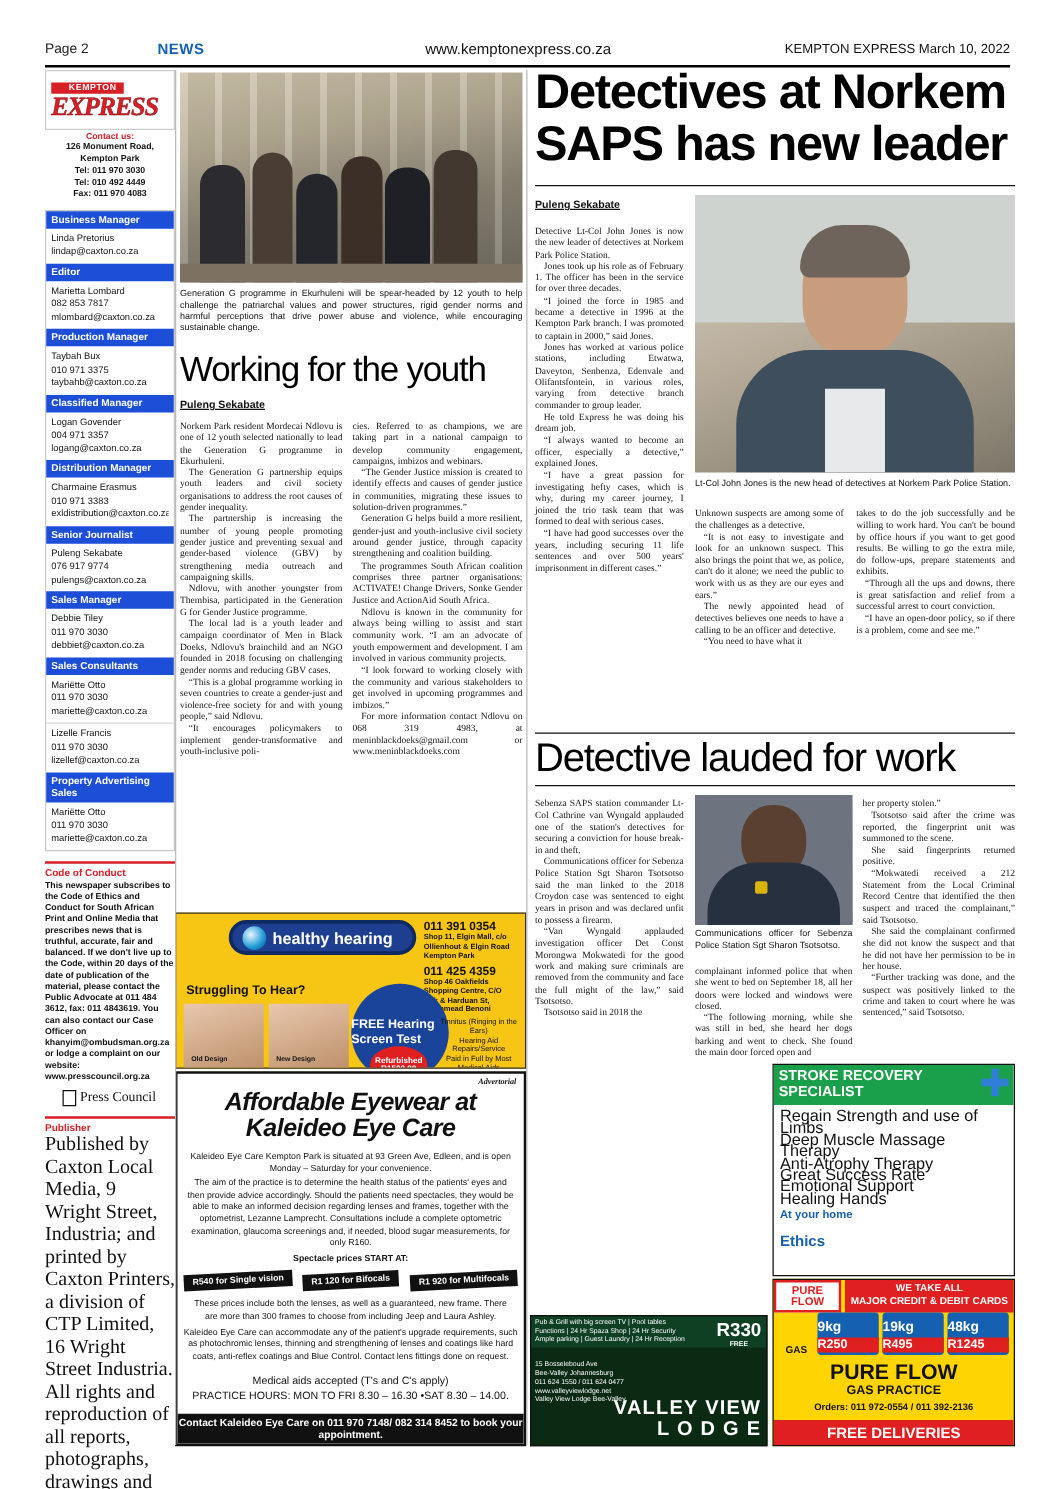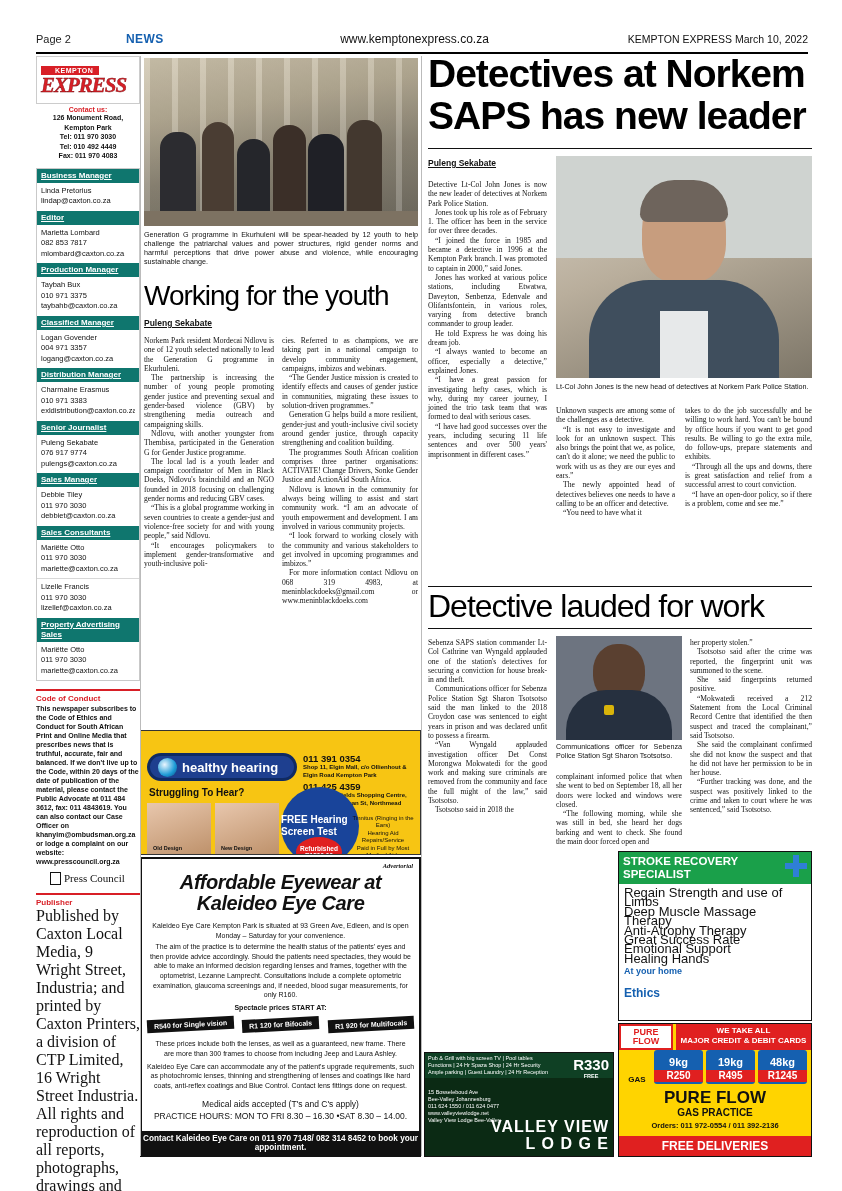--- a/index.html
+++ b/index.html
@@ -35,22 +35,22 @@
   .logo-express { font-family:"Liberation Serif",serif; font-style:italic; font-weight:bold;
                   font-size:21px; color:#d81f26; line-height:20px; letter-spacing:-1px;
                   -webkit-text-stroke:.4px #7a0f13;}
   .contact-head { background:#fff; text-align:center; padding:2px 2px 4px; }
   .contact-head .ct { font-family:"Liberation Sans",sans-serif; font-size:7px; font-weight:bold;
                       color:#d81f26; }
   .contact-head .ln { font-family:"Liberation Sans",sans-serif; font-size:7px; font-weight:bold;
                       color:#111; line-height:9.5px;}
 
   .staff { border:1px solid #c9c9c9; margin-top:3px; }
-  .staff .hd { background:#0f766e; color:#fff; font-family:"Liberation Sans",sans-serif;
-               font-size:8px; font-weight:bold; padding:2px 4px; line-height:10px;text-decoration:underline;}
+  .staff .hd { background:#1d4ed8; color:#fff; font-family:"Liberation Sans",sans-serif;
+               font-size:8px; font-weight:bold; padding:2px 4px; line-height:10px;}
   .staff .bd { padding:3px 4px 4px; }
   .staff .bd div { font-family:"Liberation Sans",sans-serif; font-size:7.5px; color:#111;
                    line-height:10.5px; white-space:nowrap; overflow:hidden;}
   .staff .sep { border-top:1px solid #d8d8d8; }
 
   .coc { margin-top:8px; border-top:2px solid #d81f26; padding-top:3px; }
   .coc .t { font-family:"Liberation Sans",sans-serif; font-size:8px; font-weight:bold; color:#d81f26;}
   .coc .p { font-family:"Liberation Sans",sans-serif; font-size:7px; font-weight:bold;
             line-height:9px; color:#111; margin-top:1px;}
   .presscouncil { margin:6px 0 0 14px; display:flex; align-items:center; gap:3px;}
@@ -119,21 +119,21 @@
   .cross { position:absolute; right:4px; top:3px; width:22px; height:22px;}
   .cross:before,.cross:after{content:"";position:absolute;background:#2f7fd6;}
   .cross:before{left:8px;top:0;width:6px;height:22px;}
   .cross:after{left:0;top:8px;width:22px;height:6px;}
 
   .ad-pure { background:#ffd400; border:1px solid #111; }
   .pf-logo { background:#fff; border:2px solid #e02020; text-align:center; padding:2px 0;}
   .pf-logo .a { font-family:"Liberation Sans",sans-serif; font-weight:bold; font-size:9px; color:#e02020; line-height:9px;}
   .pf-top { background:#e02020; color:#fff; font-family:"Liberation Sans",sans-serif;
             font-weight:bold; font-size:8px; text-align:center; line-height:10px; padding:2px;}
-  .pf-cyl { background:#1560b0; color:#fff; text-align:center; border-radius:3px;
+  .pf-cyl { background:#1560b0; color:#fff; text-align:left; border-radius:3px;
             font-family:"Liberation Sans",sans-serif; font-weight:bold; padding:2px 0;}
   .pf-cyl .kg{font-size:11px;line-height:12px;}
   .pf-cyl .pr{background:#e02020;font-size:10px;line-height:12px;display:block;}
   .pf-big { font-family:"Liberation Sans",sans-serif; font-weight:bold; font-size:17px;
             text-align:center; color:#111; line-height:18px;}
   .pf-del { background:#e02020; color:#fff; font-family:"Liberation Sans",sans-serif;
             font-weight:bold; font-size:12px; text-align:center; padding:3px 0; }
 
   .advertorial { font-family:"Liberation Serif",serif; font-style:italic; font-weight:bold;
                  font-size:6.5px; text-align:right; color:#111;}
@@ -259,20 +259,21 @@
     <div style="position:absolute;left:0;bottom:0;width:100%;height:9%;background:#7d7262;"></div>
   </div>
   <div class="cap" style="position:absolute;left:144px;top:230px;width:274px;">Generation G programme in Ekurhuleni will be spear-headed by 12 youth to help challenge the patriarchal values and power structures, rigid gender norms and harmful perceptions that drive power abuse and violence, while encouraging sustainable change.</div>
 
   <div class="headline" style="position:absolute;left:144px;top:283px;width:274px;font-size:28px;font-weight:normal;font-family:'Liberation Sans',sans-serif;">Working for the youth</div>
 
   <div class="byline" style="position:absolute;left:144px;top:318px;">Puleng Sekabate</div>
 
   <div class="col-text" style="position:absolute;left:144px;top:336px;width:130px;">
     <p class="first">Norkem Park resident Mordecai Ndlovu is one of 12 youth selected nationally to lead the Generation G programme in Ekurhuleni.</p>
+    <p>The Generation G partnership equips youth leaders and civil society organisations to address the root causes of gender inequality.</p>
     <p>The partnership is increasing the number of young people promoting gender justice and preventing sexual and gender-based violence (GBV) by strengthening media outreach and campaigning skills.</p>
     <p>Ndlovu, with another youngster from Thembisa, participated in the Generation G for Gender Justice programme.</p>
     <p>The local lad is a youth leader and campaign coordinator of Men in Black Doeks, Ndlovu's brainchild and an NGO founded in 2018 focusing on challenging gender norms and reducing GBV cases.</p>
     <p>“This is a global programme working in seven countries to create a gender-just and violence-free society for and with young people,” said Ndlovu.</p>
     <p>“It encourages policymakers to implement gender-transformative and youth-inclusive poli-</p>
   </div>
   <div class="col-text" style="position:absolute;left:282px;top:336px;width:136px;">
     <p class="first">cies. Referred to as champions, we are taking part in a national campaign to develop community engagement, campaigns, imbizos and webinars.</p>
     <p>“The Gender Justice mission is created to identify effects and causes of gender justice in communities, migrating these issues to solution-driven programmes.”</p>
     <p>Generation G helps build a more resilient, gender-just and youth-inclusive civil society around gender justice, through capacity strengthening and coalition building.</p>
@@ -346,21 +347,21 @@
   <div class="col-text" style="position:absolute;left:690px;top:638px;width:122px;">
     <p class="first">her property stolen.”</p>
     <p>Tsotsotso said after the crime was reported, the fingerprint unit was summoned to the scene.</p>
     <p>She said fingerprints returned positive.</p>
     <p>“Mokwatedi received a 212 Statement from the Local Criminal Record Centre that identified the then suspect and traced the complainant,” said Tsotsotso.</p>
     <p>She said the complainant confirmed she did not know the suspect and that he did not have her permission to be in her house.</p>
     <p>“Further tracking was done, and the suspect was positively linked to the crime and taken to court where he was sentenced,” said Tsotsotso.</p>
   </div>
 
   <div class="ad ad-hearing" style="left:140px;top:730px;width:281px;height:125px;">
-    <div style="display:flex;padding:22px 6px 0;">
+    <div style="display:flex;padding:5px 6px 0;margin-left:36px;">
       <div style="flex:0 0 150px;">
         <div class="hh-pill">
           <div class="hh-dot"></div>
           <div class="hh-txt">healthy  hearing</div>
         </div>
       </div>
       <div class="hh-right" style="flex:1;padding-left:6px;">
         <div class="hh-phone">011 391 0354</div>
         <div class="hh-small">Shop 11, Elgin Mall, c/o Ollienhout &amp; Elgin Road Kempton Park</div>
         <div class="hh-phone" style="margin-top:2px;">011 425 4359</div>

